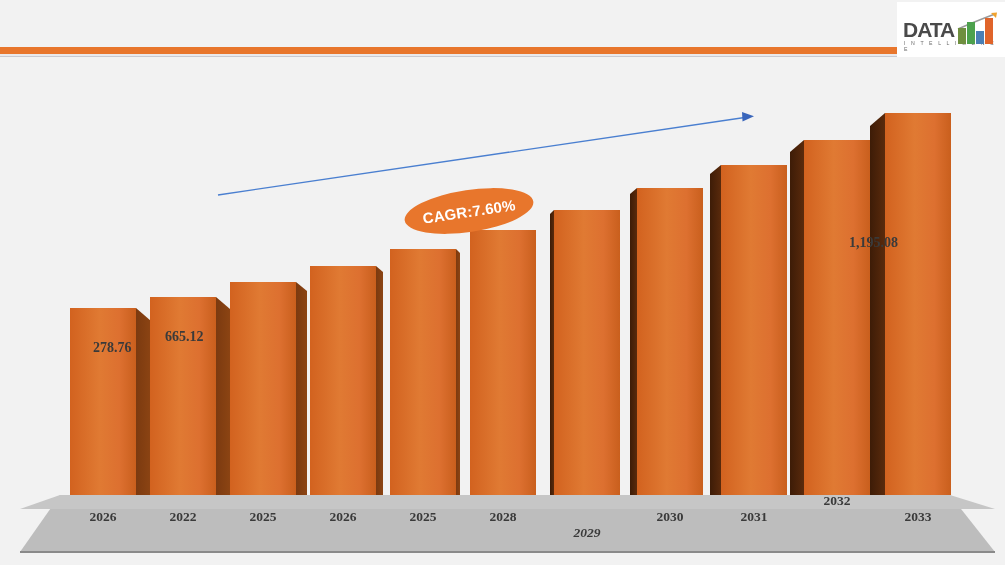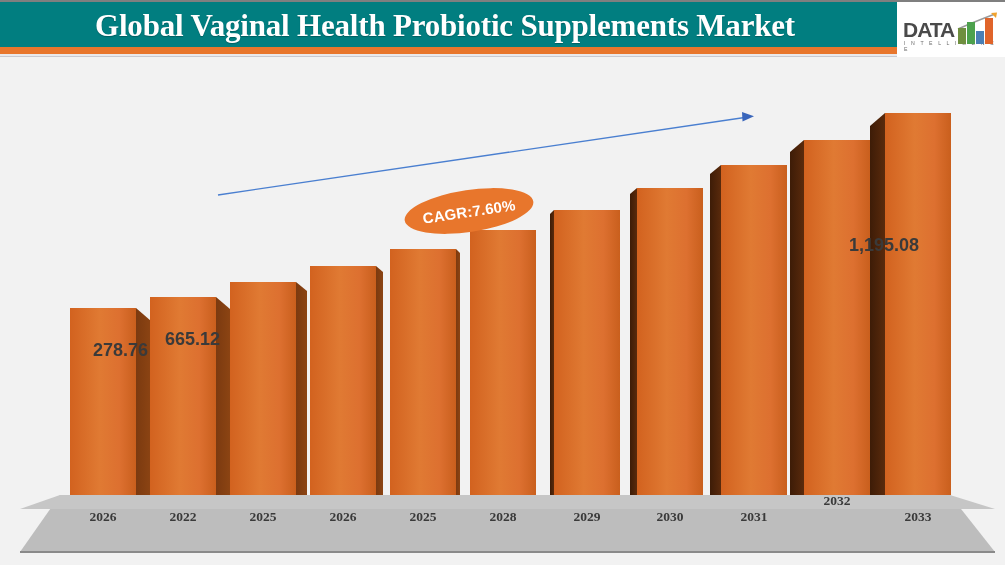--- a/index.html
+++ b/index.html
@@ -81,23 +81,23 @@
     position:absolute;top:0;width:100%;height:100%;
   }
   .bar .front{
     position:absolute;top:0;height:100%;
     background:linear-gradient(to right,#d2621f 0%,#e07a33 45%,#dd7030 75%,#c95f1d 100%);
   }
 
   
   .vlabel{
     position:absolute;
-    font-family:Liberation Sans, sans-serif;
-    font-weight:bold;
-    font-size:18px;
+    font-family:Liberation Serif, serif;
+    font-weight:bold;
+    font-size:14px;
     color:#3a3a3a;
     white-space:nowrap;
   }
 
   
   .ylabel{
     position:absolute;
     font-family:"Liberation Serif", serif;
     font-weight:bold;
     font-size:13.5px;
@@ -132,23 +132,20 @@
     color:#ffffff;
     white-space:nowrap;
     letter-spacing:.2px;
   }
 </style>
 </head>
 <body>
 
 <div id="stage">
 
-  <div class="header">
-    <div class="header-title">Global Vaginal Health Probiotic Supplements Market</div>
-  </div>
   <div class="header-stripe"></div>
   <div class="header-stripe-btm"></div>
 
   <div class="logo-box">
     <div class="logo-inner">
       <div class="logo-data">DATA</div>
       <div class="logo-sub">I N T E L L I G E N C E</div>
       <svg class="logo-arrow" viewBox="0 0 44 20">
         <path d="M1 17 C 10 13, 22 8, 38 2" stroke="#9a9a9a" stroke-width="1.6" fill="none"></path>
         <path d="M34 1 L40 0.5 L39 6 Z" fill="#f0a22e"></path>
@@ -229,21 +226,21 @@
       <span class="cagr-text">CAGR:7.60%</span>
     </div>
 
     <div id="year-layer" style="position: absolute; inset: 0px;">
         <div class="ylabel" style="left: 63px; top: 452px; width: 80px;">2026</div>
         <div class="ylabel" style="left: 143px; top: 452px; width: 80px;">2022</div>
         <div class="ylabel" style="left: 223px; top: 452px; width: 80px;">2025</div>
         <div class="ylabel" style="left: 303px; top: 452px; width: 80px;">2026</div>
         <div class="ylabel" style="left: 383px; top: 452px; width: 80px;">2025</div>
         <div class="ylabel" style="left: 463px; top: 452px; width: 80px;">2028</div>
-        <div class="ylabel" style="left: 547px; top: 452px; width: 80px;">2029</div>
+        <div class="ylabel" style="left: 547px; top: 468px; width: 80px; font-style: italic;">2029</div>
         <div class="ylabel" style="left: 630px; top: 452px; width: 80px;">2030</div>
         <div class="ylabel" style="left: 714px; top: 452px; width: 80px;">2031</div>
         <div class="ylabel" style="left: 797px; top: 436px; width: 80px;">2032</div>
         <div class="ylabel" style="left: 878px; top: 452px; width: 80px;">2033</div>
       </div>
 
   </div>
 
 </div>
 

